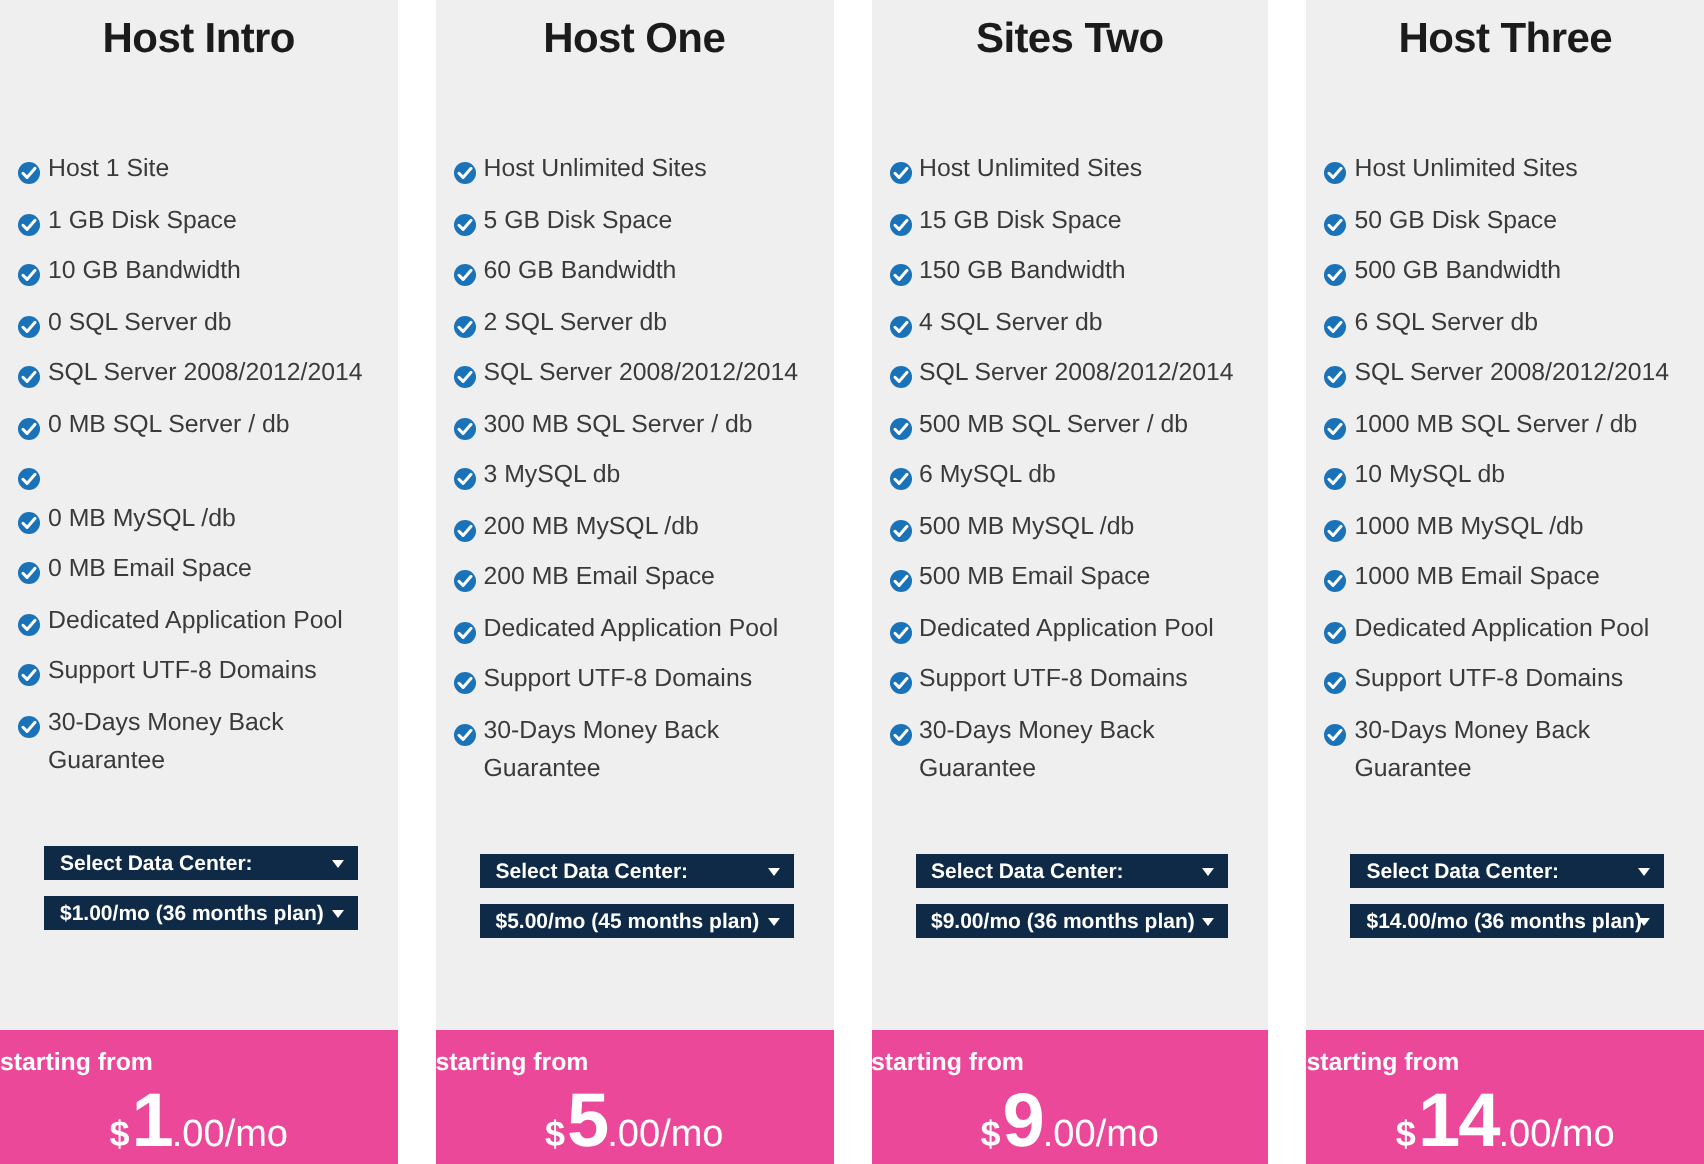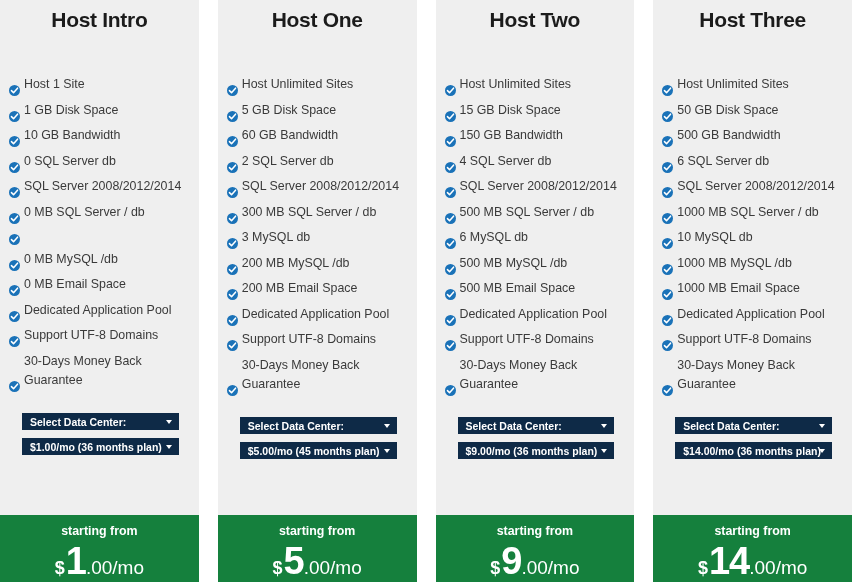--- a/index.html
+++ b/index.html
@@ -43,38 +43,38 @@
     line-height: 26px;
   }
   .feature-list {
     list-style: none;
     margin: 0;
     padding: 42px 0 0 0;
     flex: 0 0 auto;
   }
   .feature-item {
     display: flex;
-    align-items: flex-end;
+    align-items: flex-start;
     font-size: 12.4px;
     color: #3a3a3a;
     line-height: 19px;
     padding: 0 8px 6.5px 9px;
   }
   .check-icon {
     flex: 0 0 auto;
     width: 11px;
     height: 11px;
     margin-top: 4px;
     margin-right: 4px;
   }
   .feature-text {
     flex: 1 1 auto;
   }
   .selects {
-    margin-top: 17px;
+    margin-top: 27px;
     padding: 0 20px 0 22px;
   }
   .select-box {
     position: relative;
     background: #0e2a47;
     color: #ffffff;
     font-size: 10.5px;
     font-weight: bold;
     height: 17px;
     line-height: 17px;
@@ -93,23 +93,23 @@
     top: 50%;
     margin-top: -2px;
     width: 0;
     height: 0;
     border-left: 3.5px solid transparent;
     border-right: 3.5px solid transparent;
     border-top: 4.5px solid #ffffff;
   }
   .spacer { flex: 1 1 auto; min-height: 8px; }
   .plan-footer {
-    background: #15803d;
+    background: #ec4899;
     color: #ffffff;
-    text-align: center;
+    text-align: left;
     height: 67px;
     flex: 0 0 67px;
     padding-top: 7px;
     box-sizing: border-box;
   }
   .starting-from {
     font-size: 12.4px;
     font-weight: bold;
     line-height: 18px;
   }
@@ -355,21 +355,21 @@
       <div class="price-line">
         <span class="currency">$</span>
         <span class="price-major">5</span>
         <span class="price-minor">.00/mo</span>
       </div>
     </div>
   </div>
 
   <div class="plan-card">
     <div class="plan-body">
-      <div class="plan-title">Host Two</div>
+      <div class="plan-title">Sites Two</div>
       <ul class="feature-list">
           <li class="feature-item">
             <span class="check-icon"><svg viewBox="0 0 16 16" width="11" height="11">
                 <circle cx="8" cy="8" r="8" fill="#1a72b8"></circle>
                 <path d="M3.6 8.2 L6.6 11.2 L12.4 4.6" stroke="#ffffff" stroke-width="2.2" fill="none" stroke-linecap="round" stroke-linejoin="round"></path>
               </svg></span>
             <span class="feature-text">Host Unlimited Sites</span>
           </li>
           <li class="feature-item">
             <span class="check-icon"><svg viewBox="0 0 16 16" width="11" height="11">

